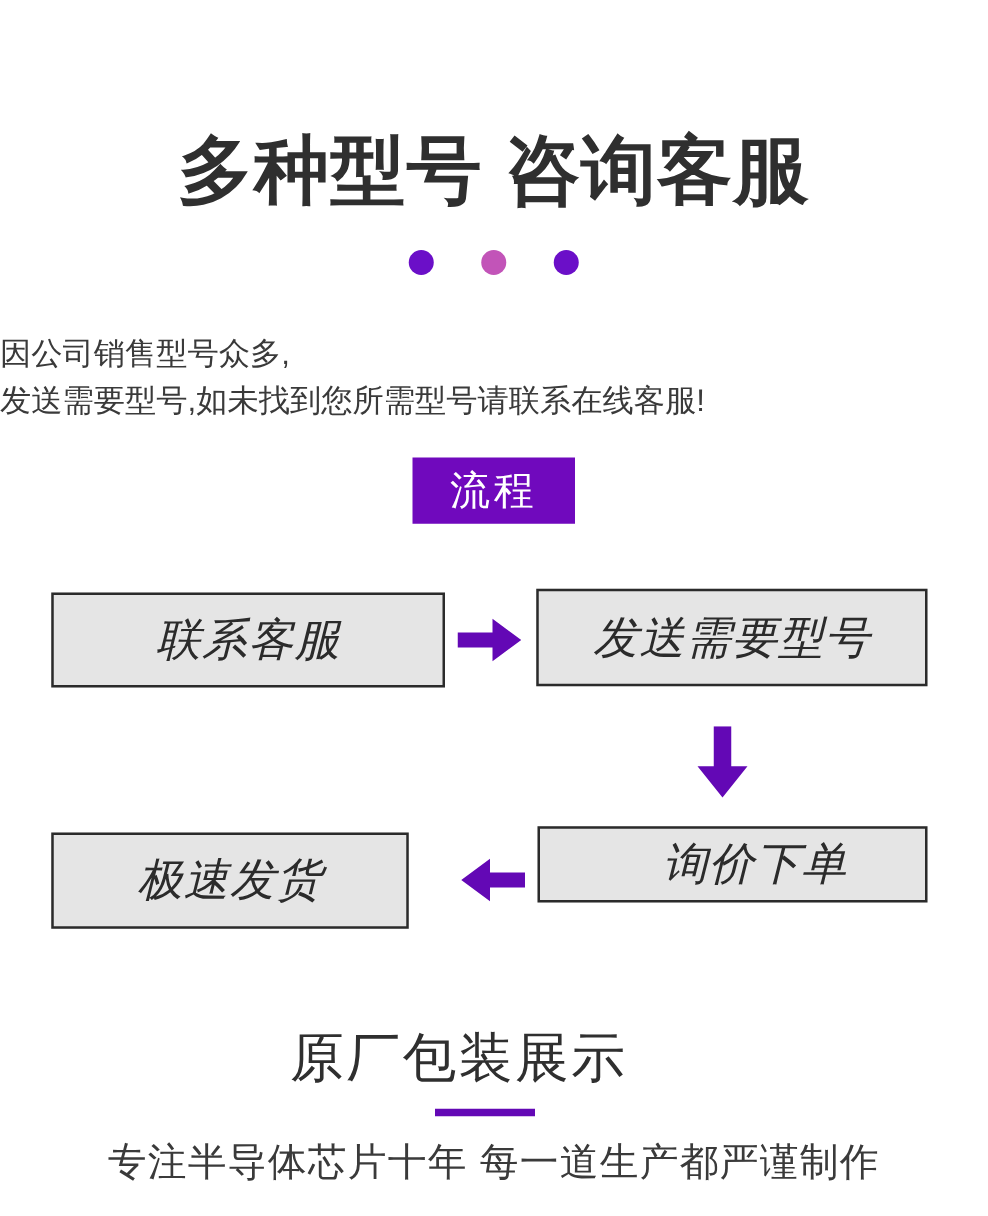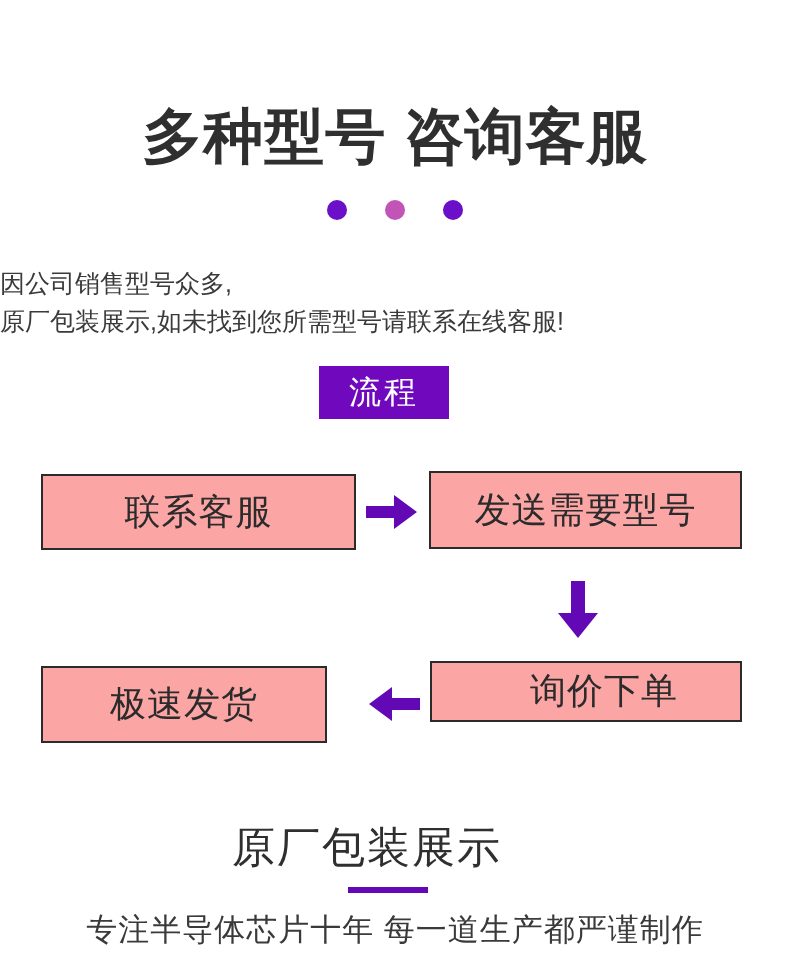--- a/index.html
+++ b/index.html
@@ -68,46 +68,47 @@
     line-height: 38px;
   }
   .intro-line {
     display: block;
     white-space: nowrap;
   }
 
   
   .process-badge {
     position: absolute;
-    left: 319px;
+    left: 330px;
     top: 350px;
     width: 130px;
     height: 53px;
     background: #7009BD;
     color: #ffffff;
     font-size: 32px;
     line-height: 53px;
     text-align: center;
     letter-spacing: 3px;
     box-sizing: border-box;
   }
 
   
   .flow-box {
     position: absolute;
     border: 2px solid #2b2b2b;
-    background: #fca5a5;
+    background: #e5e5e5;
     box-sizing: border-box;
     color: #2b2b2b;
     font-size: 36px;
     text-align: center;
     display: flex;
     align-items: center;
     justify-content: center;
     letter-spacing: 1px;
+    font-style: italic;
   }
   #box-contact   { left: 41px;  top: 458px; width: 315px; height: 76px; }
   #box-send      { left: 429px; top: 455px; width: 313px; height: 78px; }
   #box-inquire   { left: 430px; top: 645px; width: 312px; height: 61px; padding-left: 36px; }
   #box-ship      { left: 41px;  top: 650px; width: 286px; height: 77px; }
 
   
   .arrow {
     position: absolute;
   }
@@ -157,21 +158,21 @@
   <div class="hero-title">多种型号 咨询客服</div>
 
   <div class="dots-row">
     <span class="dot" style="background:#6B0FC8;"></span>
     <span class="dot" style="background:#C254B8;"></span>
     <span class="dot" style="background:#6B0FC8;"></span>
   </div>
 
   <div class="intro">
     <span class="intro-line">因公司销售型号众多,</span>
-    <span class="intro-line">原厂包装展示,如未找到您所需型号请联系在线客服!</span>
+    <span class="intro-line">发送需要型号,如未找到您所需型号请联系在线客服!</span>
   </div>
 
   <div class="process-badge">流程</div>
 
   <div class="flow-box" id="box-contact">联系客服</div>
 
   <div class="flow-box" id="box-send">发送需要型号</div>
 
   <div class="flow-box" id="box-inquire">询价下单</div>
 

